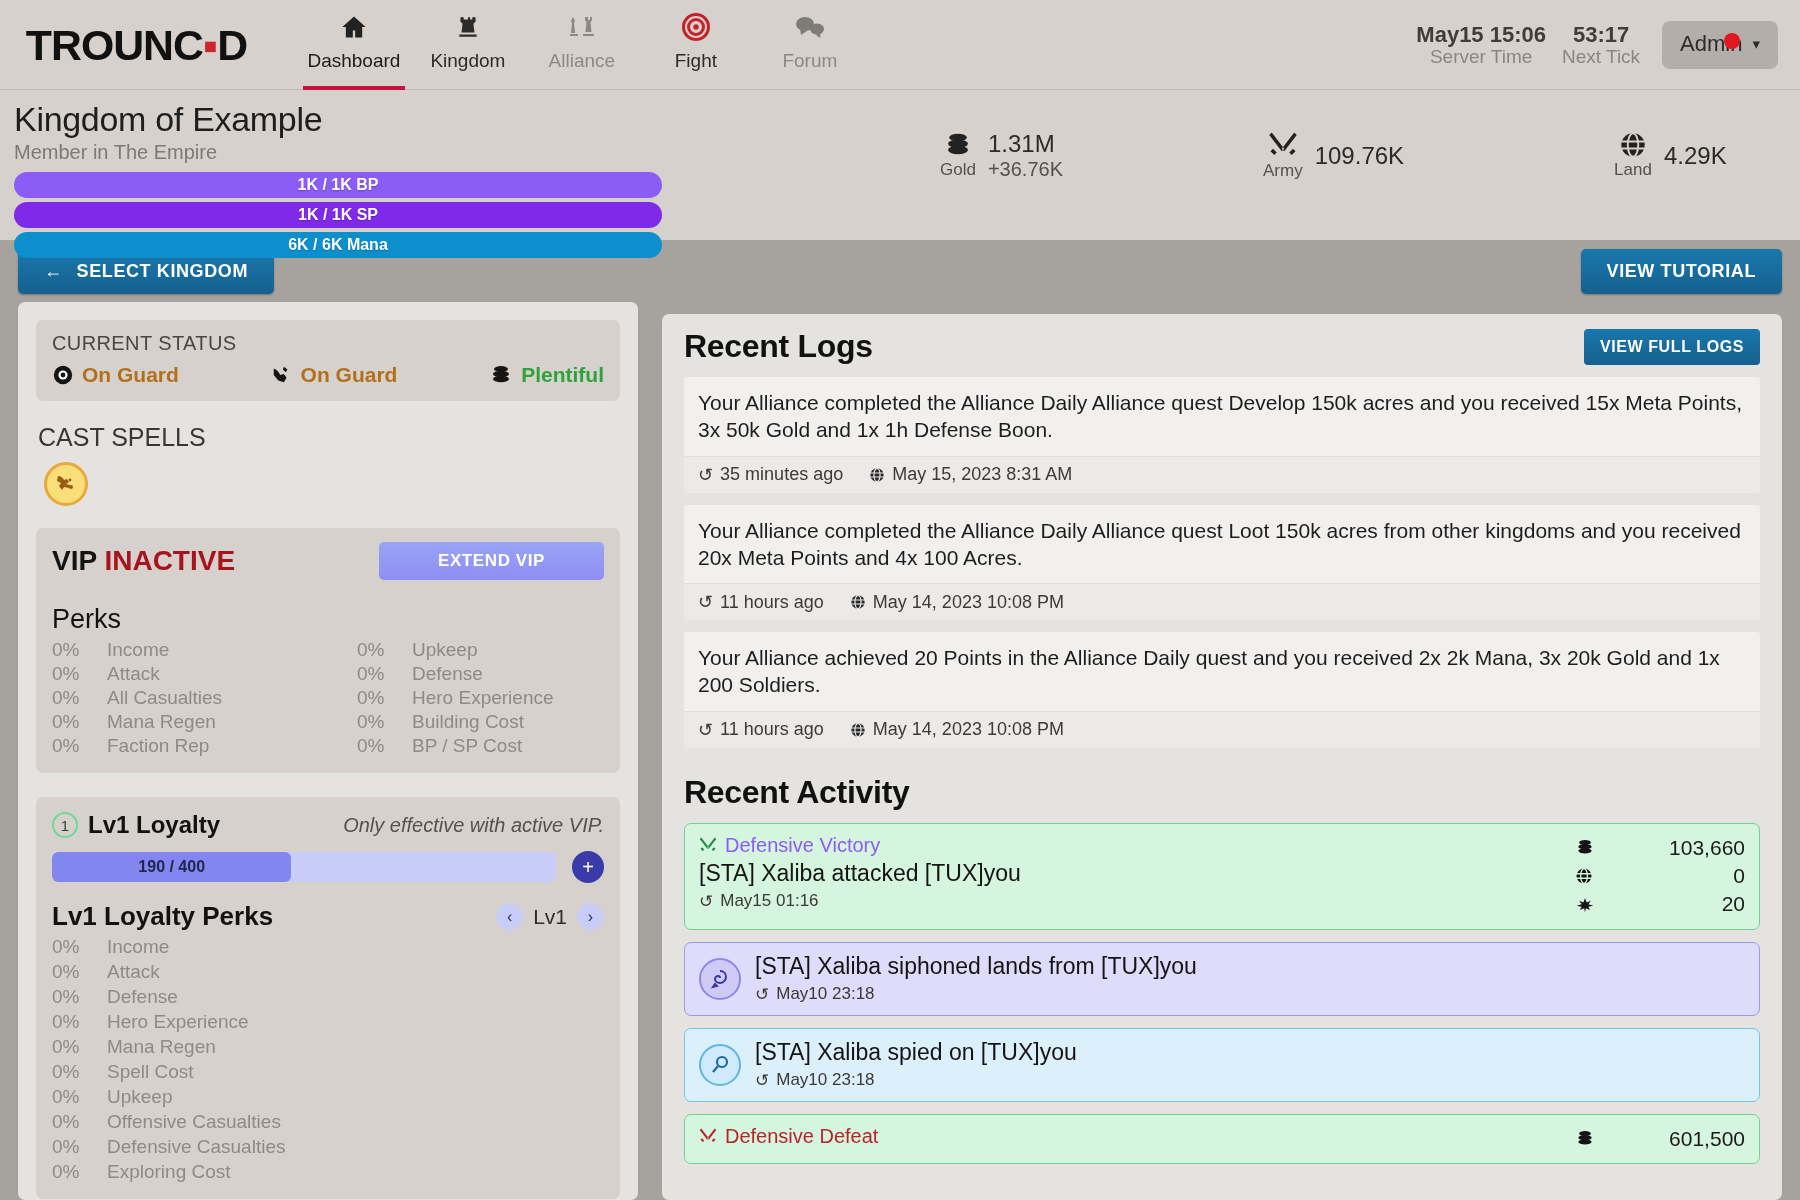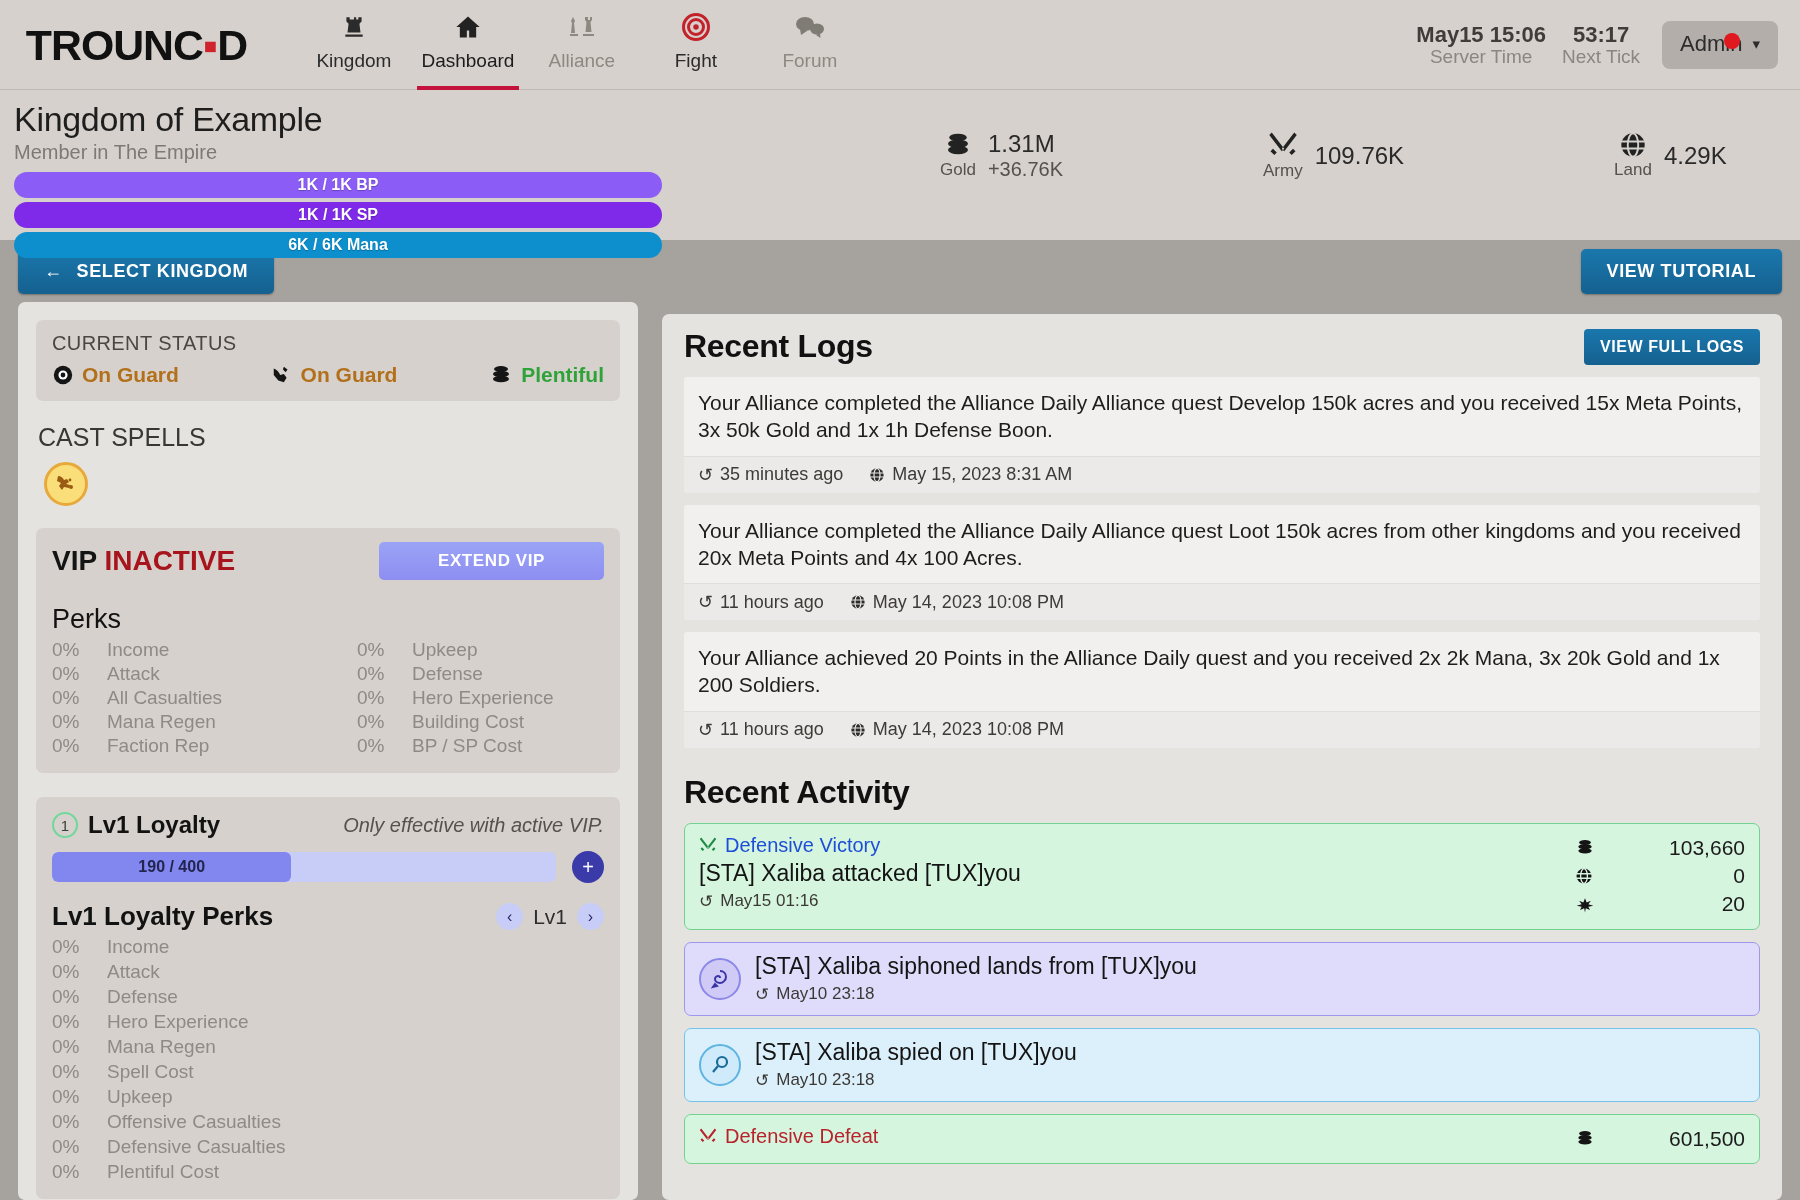--- a/index.html
+++ b/index.html
@@ -331,21 +331,21 @@
     border: 1px solid;
     padding: 10px 14px;
     position: relative;
     display: flex;
   }
   .act.green { background: #d6f5de; border-color: #72d391; }
   .act.purple { background: #dedcfa; border-color: #9d98ee; }
   .act.blue { background: #dcf0fb; border-color: #76c2e8; }
   .act-main { flex: 1; }
   .act-kind { font-size: 20px; display: flex; align-items: center; gap: 8px; }
-  .act-kind.win { color: #1d4ed8; }
+  .act-kind.win { color: #8b5cf6; }
   .act-kind.loss { color: #b8232b; }
   .act-text { font-size: 23px; color: #141414; margin-top: 3px; }
   .act-time { font-size: 17px; color: #3b3835; margin-top: 4px; display: flex; align-items: center; gap: 7px; }
   .act-stats { width: 170px; text-align: right; font-size: 21px; color: #1b1b1b; }
   .act-stat { display: flex; align-items: center; justify-content: space-between; gap: 8px; line-height: 1.35; }
   .act-icon-badge {
     width: 42px; height: 42px; border-radius: 50%;
     display: flex; align-items: center; justify-content: center;
     margin-right: 14px; flex: none;
   }
@@ -358,35 +358,35 @@
 </style>
 </head>
 <body>
 
 <div class="topbar">
   <div class="logo">
     <span>TROUNC</span><span class="dot">▪</span><span>D</span>
   </div>
 
   <div class="nav">
+    <div class="nav-item active">
+      <span class="nav-ico">
+        <svg width="30" height="28" viewBox="0 0 24 24" fill="#222">
+            <path d="M12 3L2 12h3v9h6v-6h2v6h6v-9h3z"></path>
+          </svg>
+      </span>
+      <span class="nav-label">Dashboard</span>
+    </div>
     <div class="nav-item dark">
       <span class="nav-ico">
         <svg width="26" height="28" viewBox="0 0 24 24" fill="#2b2b2b">
             <path d="M5 3v4l2 2-1 8h12l-1-8 2-2V3h-3v2h-2V3h-2v2H8V3zM4 19h16v2H4z"></path>
           </svg>
       </span>
       <span class="nav-label">Kingdom</span>
-    </div>
-    <div class="nav-item active">
-      <span class="nav-ico">
-        <svg width="30" height="28" viewBox="0 0 24 24" fill="#222">
-            <path d="M12 3L2 12h3v9h6v-6h2v6h6v-9h3z"></path>
-          </svg>
-      </span>
-      <span class="nav-label">Dashboard</span>
     </div>
     <div class="nav-item">
       <span class="nav-ico">
         <svg width="30" height="28" viewBox="0 0 30 24" fill="#8d8981">
             <path d="M6 2l2 4-1 2 1 10H4L5 8 4 6zM3 19h8v2H3z"></path>
             <path d="M19 2h2v3h2V2h2v3l-1.5 2 1 10h-6l1-10L18 5V2z"></path>
             <path d="M16 19h11v2H16z"></path>
           </svg>
       </span>
       <span class="nav-label">Alliance</span>
@@ -615,21 +615,21 @@
         <span>Mana Regen</span>
         <span>0%</span>
         <span>Spell Cost</span>
         <span>0%</span>
         <span>Upkeep</span>
         <span>0%</span>
         <span>Offensive Casualties</span>
         <span>0%</span>
         <span>Defensive Casualties</span>
         <span>0%</span>
-        <span>Plentiful Cost</span>
+        <span>Exploring Cost</span>
       </div>
     </div>
   </div>
 
   <div class="card right-col">
 
     <div class="rc-head">
       <div class="rc-title">Recent Logs</div>
       <button class="btn btn-logs">VIEW FULL LOGS</button>
     </div>

